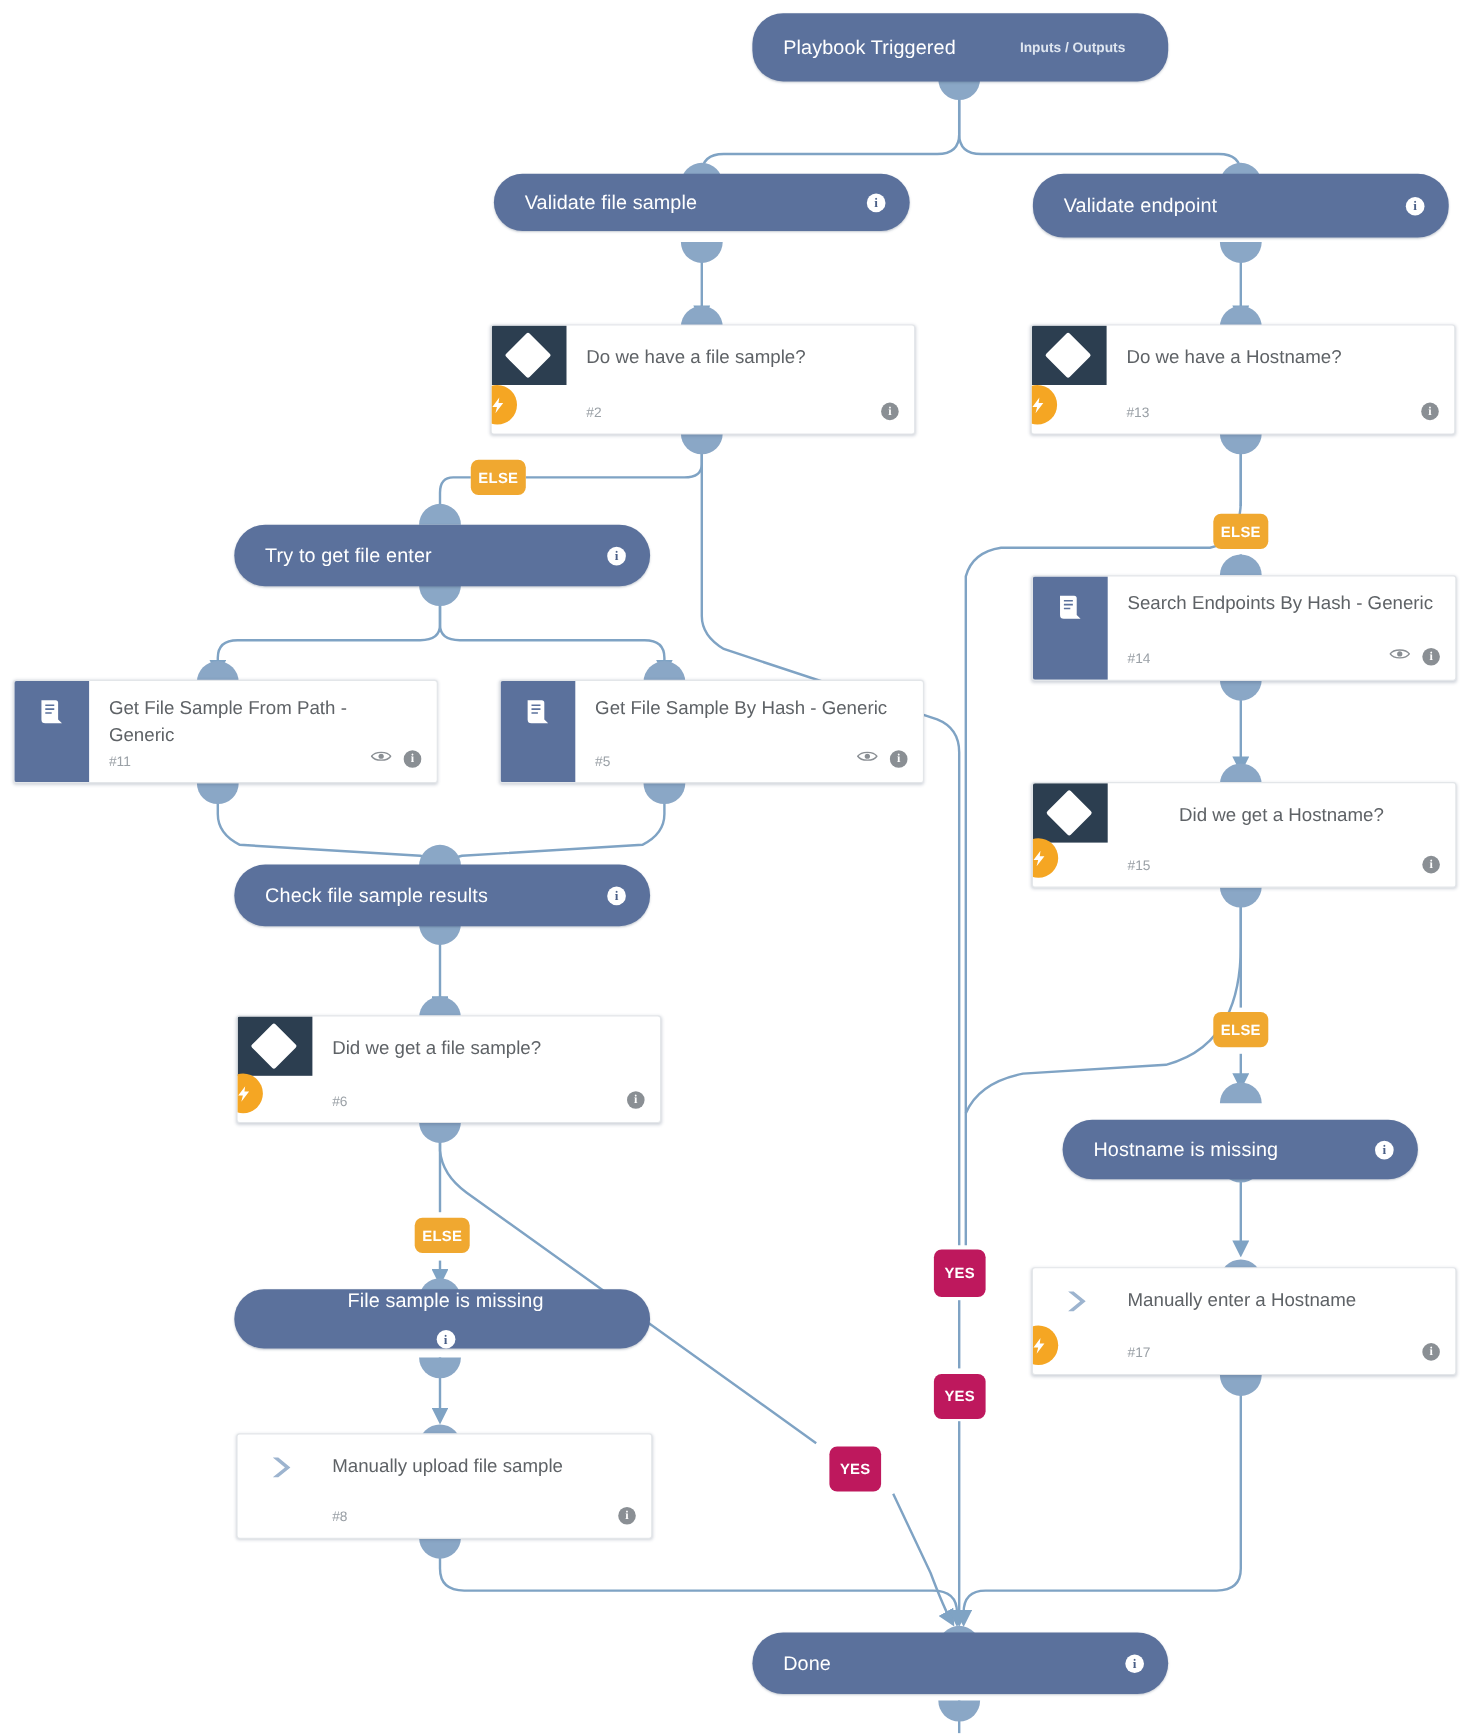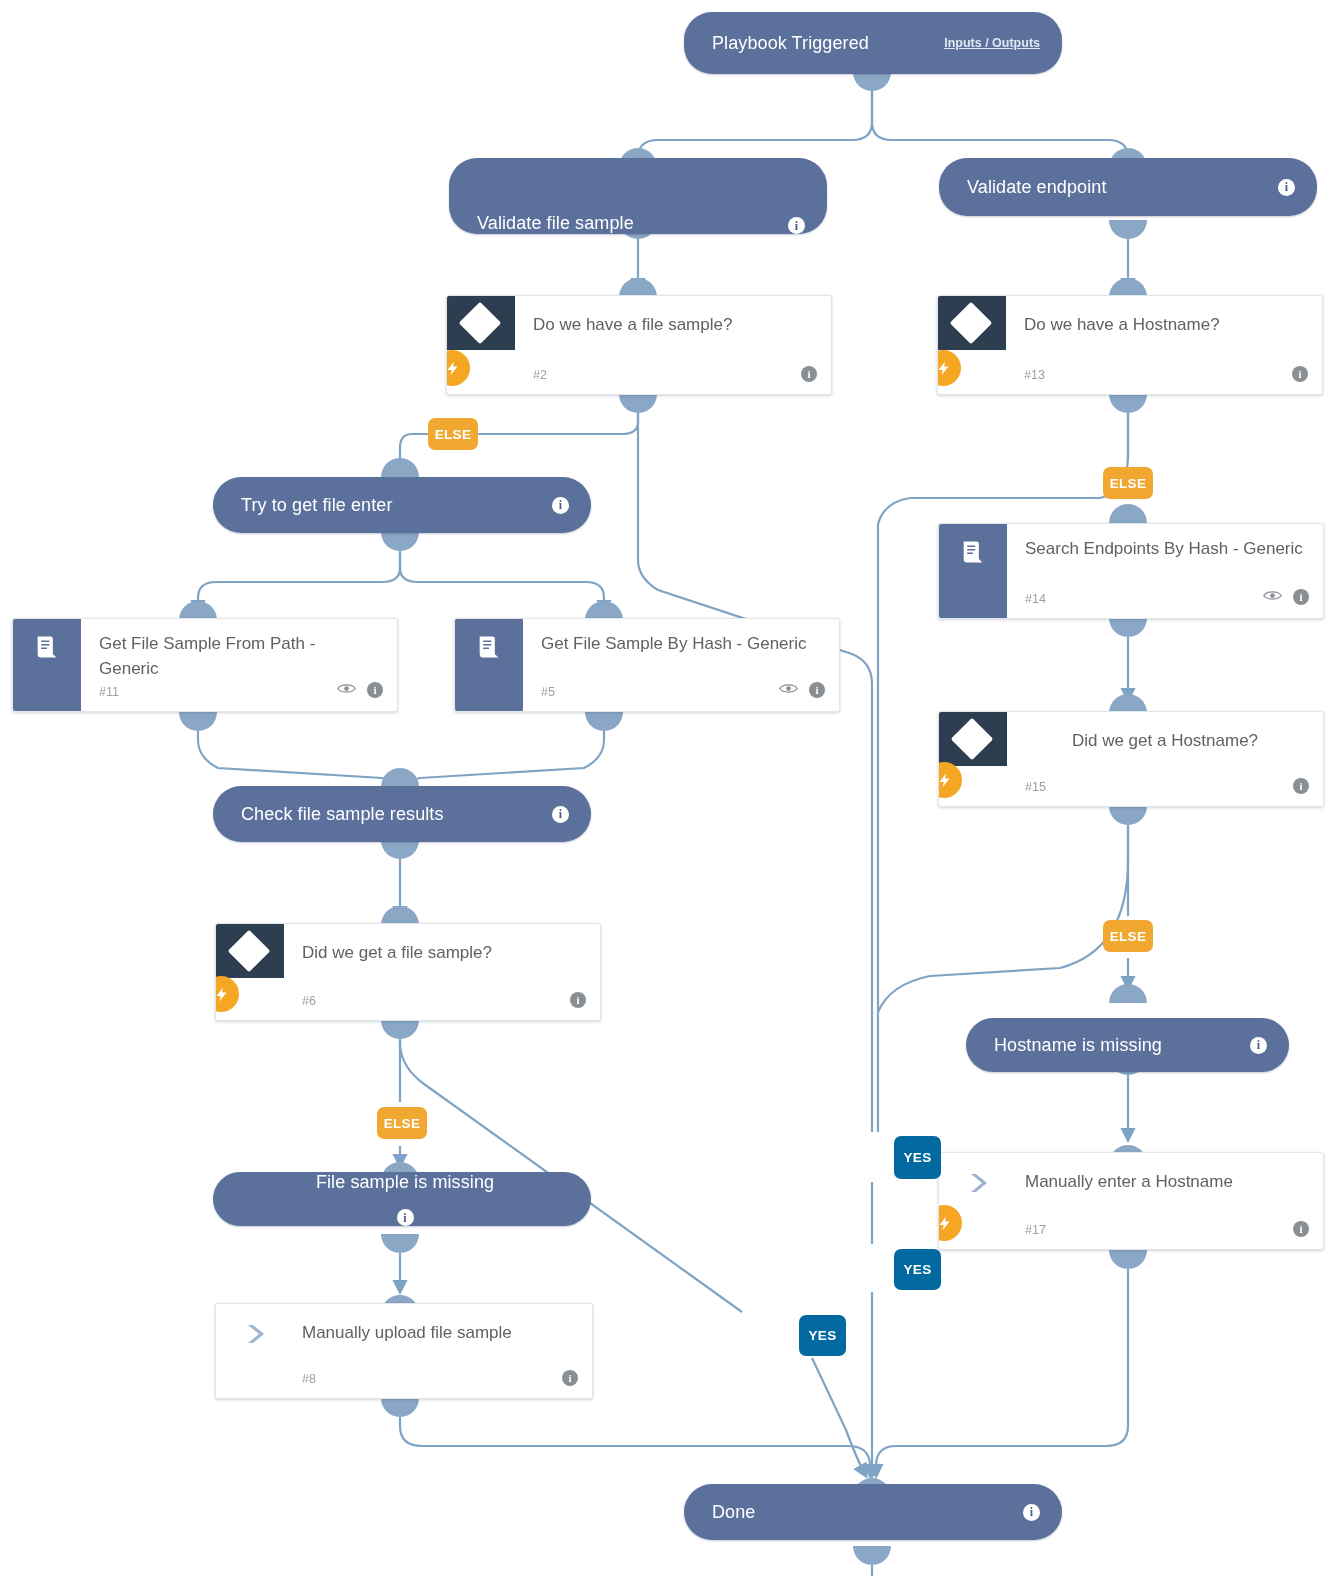--- a/index.html
+++ b/index.html
@@ -47,22 +47,21 @@
     letter-spacing: 0.1px;
     white-space: nowrap;
     flex: 0 0 auto;
   }
   .pill .pill-spacer { flex: 1 1 auto; }
   .pill .pill-sub {
     font-size: 12.5px;
     color: #dfe6f0;
     font-weight: bold;
     white-space: nowrap;
-    margin-right: 0;
-    text-decoration: underline;
+    margin-right: 17px;
   }
 
   
   .info-white {
     width: 17px; height: 17px;
     border-radius: 50%;
     background: #ffffff;
     color: #4a5f87;
     font-size: 12px;
     font-weight: bold;
@@ -189,21 +188,21 @@
     align-items: center;
     justify-content: center;
     color: #ffffff;
     font-size: 13.5px;
     font-weight: bold;
     letter-spacing: 0.3px;
     border-radius: 7px;
     z-index: 6;
   }
   .branch-else { background: #f0a830; }
-  .branch-yes  { background: #0369a1; margin-left: 45px; }
+  .branch-yes  { background: #be185d; }
 
   
   .anchor {
     position: absolute;
     width: 38px;
     height: 19px;
     background: #8aa7c6;
     z-index: 4;
   }
   .anchor.top    { border-radius: 19px 19px 0 0; }
@@ -307,21 +306,21 @@
   <div class="anchor bottom" style="left:381px; top:1398px;"></div>
   <div class="anchor top" style="left:853px; top:1478px;"></div>
   <div class="anchor bottom" style="left:853px; top:1546px;"></div>
 
   <div class="pill" style="left:684px; top:12px; width:378px; height:62px;">
     <span class="pill-title">Playbook Triggered</span>
     <span class="pill-spacer"></span>
     <span class="pill-sub">Inputs / Outputs</span>
   </div>
 
-  <div class="pill" style="left:449px; top:158px; width:378px; height:76px;align-items:flex-end;">
+  <div class="pill" style="left:449px; top:158px; width:378px; height:52px;">
     <span class="pill-title">Validate file sample</span>
     <span class="pill-spacer"></span>
     <span class="info-white">i</span>
   </div>
 
   <div class="pill" style="left:939px; top:158px; width:378px; height:58px;">
     <span class="pill-title">Validate endpoint</span>
     <span class="pill-spacer"></span>
     <span class="info-white">i</span>
   </div>

